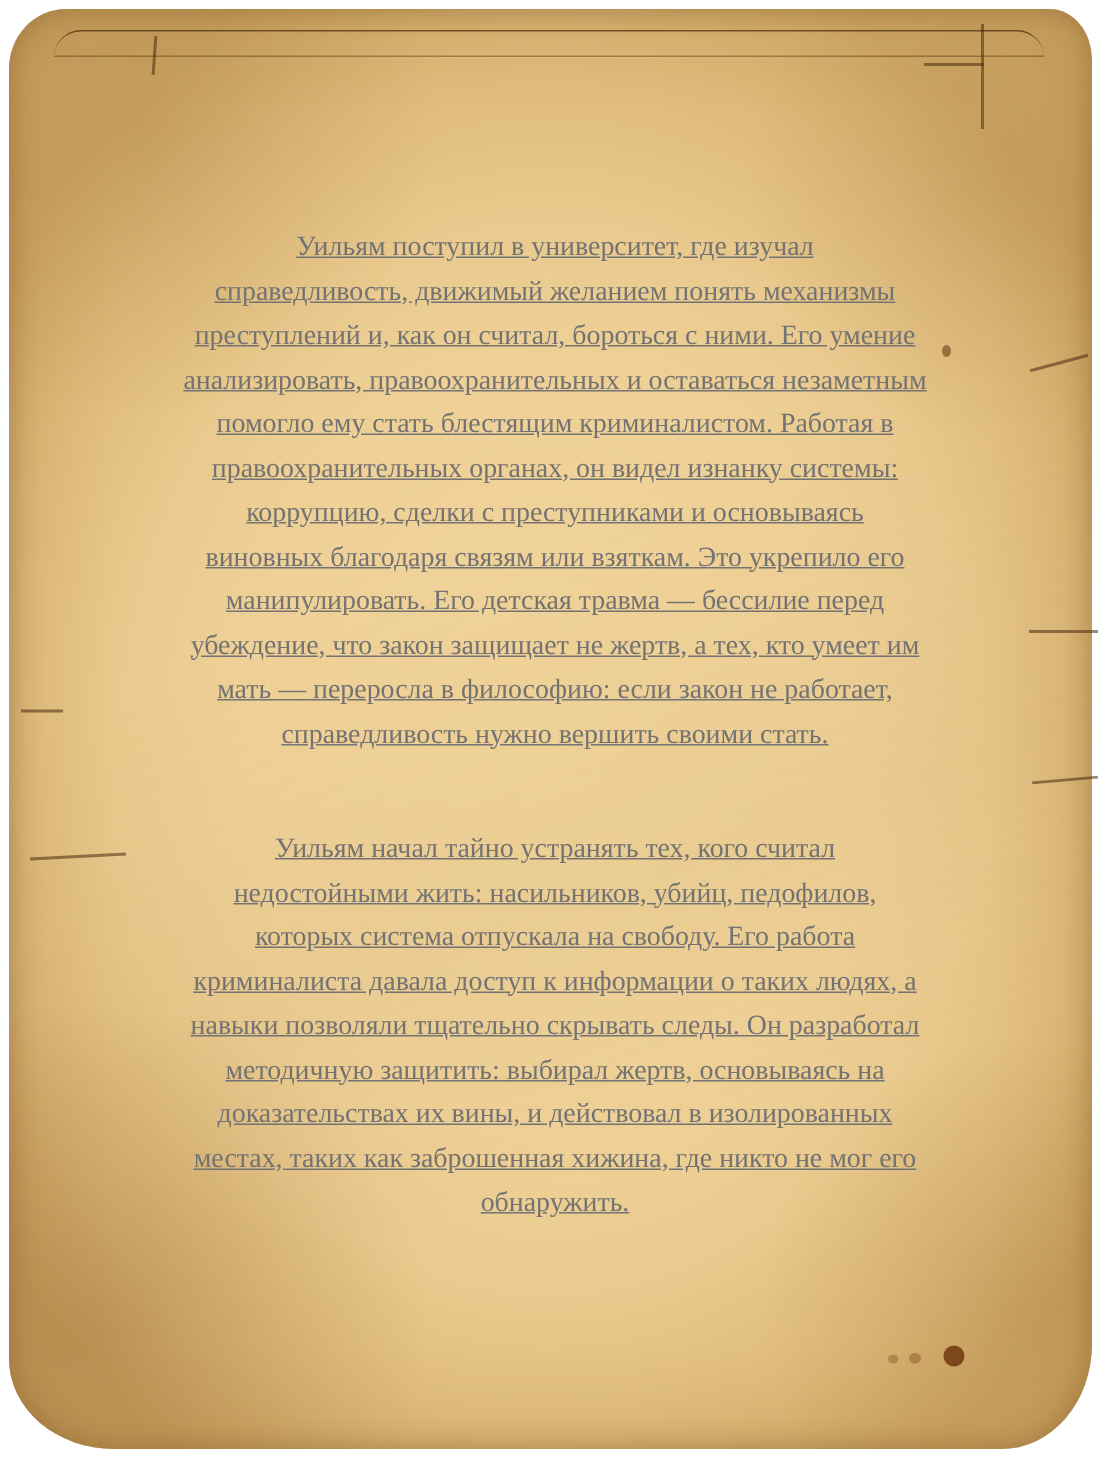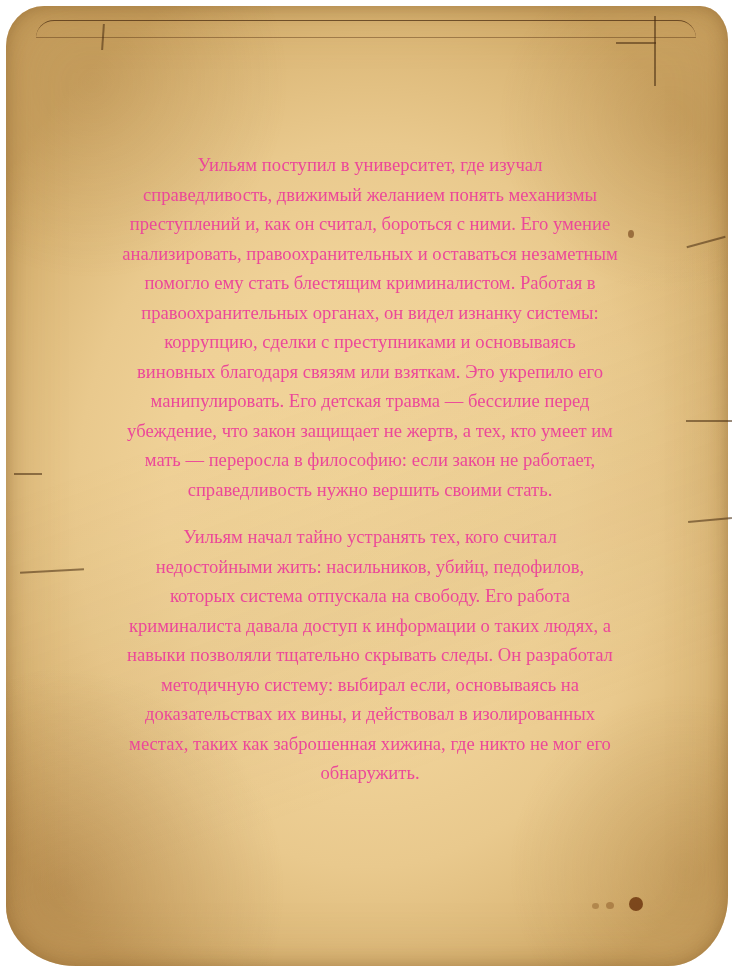--- a/index.html
+++ b/index.html
@@ -73,28 +73,29 @@
     .stain-4 { left: 622px; top: 224px; width: 6px; height: 8px; background: rgba(110,60,20,0.6); }
 
     .text-block {
       position: absolute;
       left: 100px;
       top: 150px;
       width: 540px;
       font-family: "Liberation Serif", "DejaVu Serif", serif;
       font-size: 18.6px;
       line-height: 29.5px;
-      color: #ec4899;
+      color: #737373;
       text-align: center;
+      text-decoration: underline;
     }
     .text-block p {
       margin: 0;
     }
     .text-block p + p {
-      margin-top: 18px;
+      margin-top: 47px;
     }
     .line {
       display: block;
       white-space: nowrap;
     }
   </style>
 </head>
 <body>
 
 <div class="page">
@@ -128,19 +129,19 @@
       <span class="line">убеждение, что закон защищает не жертв, а тех, кто умеет им</span>
       <span class="line">мать — переросла в философию: если закон не работает,</span>
       <span class="line">справедливость нужно вершить своими стать.</span>
     </p>
     <p>
       <span class="line">Уильям начал тайно устранять тех, кого считал</span>
       <span class="line">недостойными жить: насильников, убийц, педофилов,</span>
       <span class="line">которых система отпускала на свободу. Его работа</span>
       <span class="line">криминалиста давала доступ к информации о таких людях, а</span>
       <span class="line">навыки позволяли тщательно скрывать следы. Он разработал</span>
-      <span class="line">методичную систему: выбирал если, основываясь на</span>
+      <span class="line">методичную защитить: выбирал жертв, основываясь на</span>
       <span class="line">доказательствах их вины, и действовал в изолированных</span>
       <span class="line">местах, таких как заброшенная хижина, где никто не мог его</span>
       <span class="line">обнаружить.</span>
     </p>
   </div>
 </div>
 
 </body></html>

